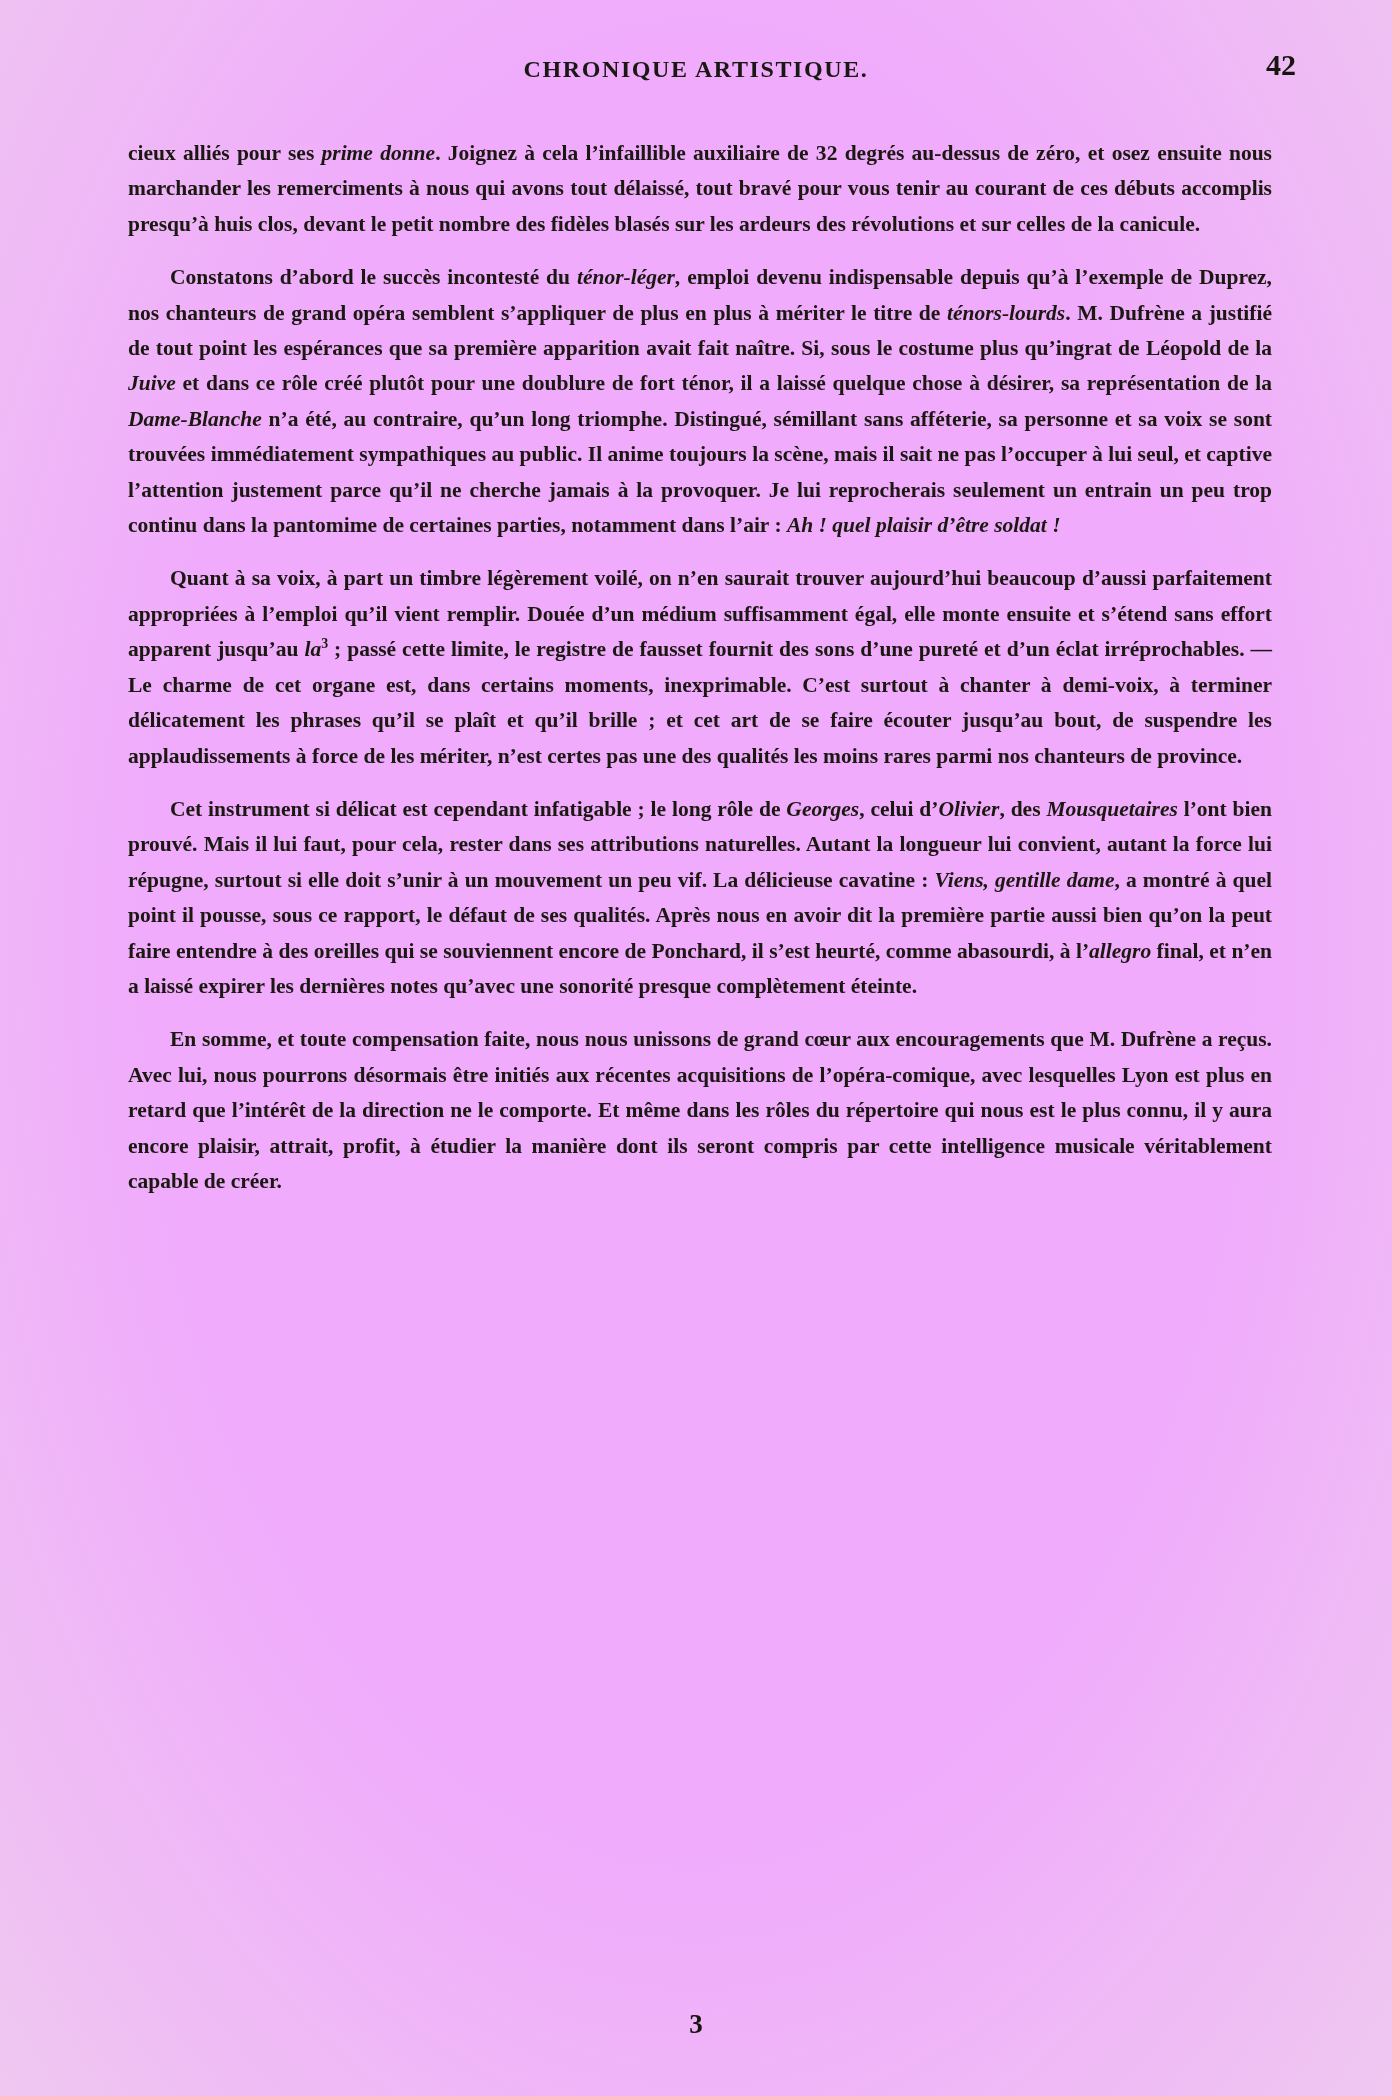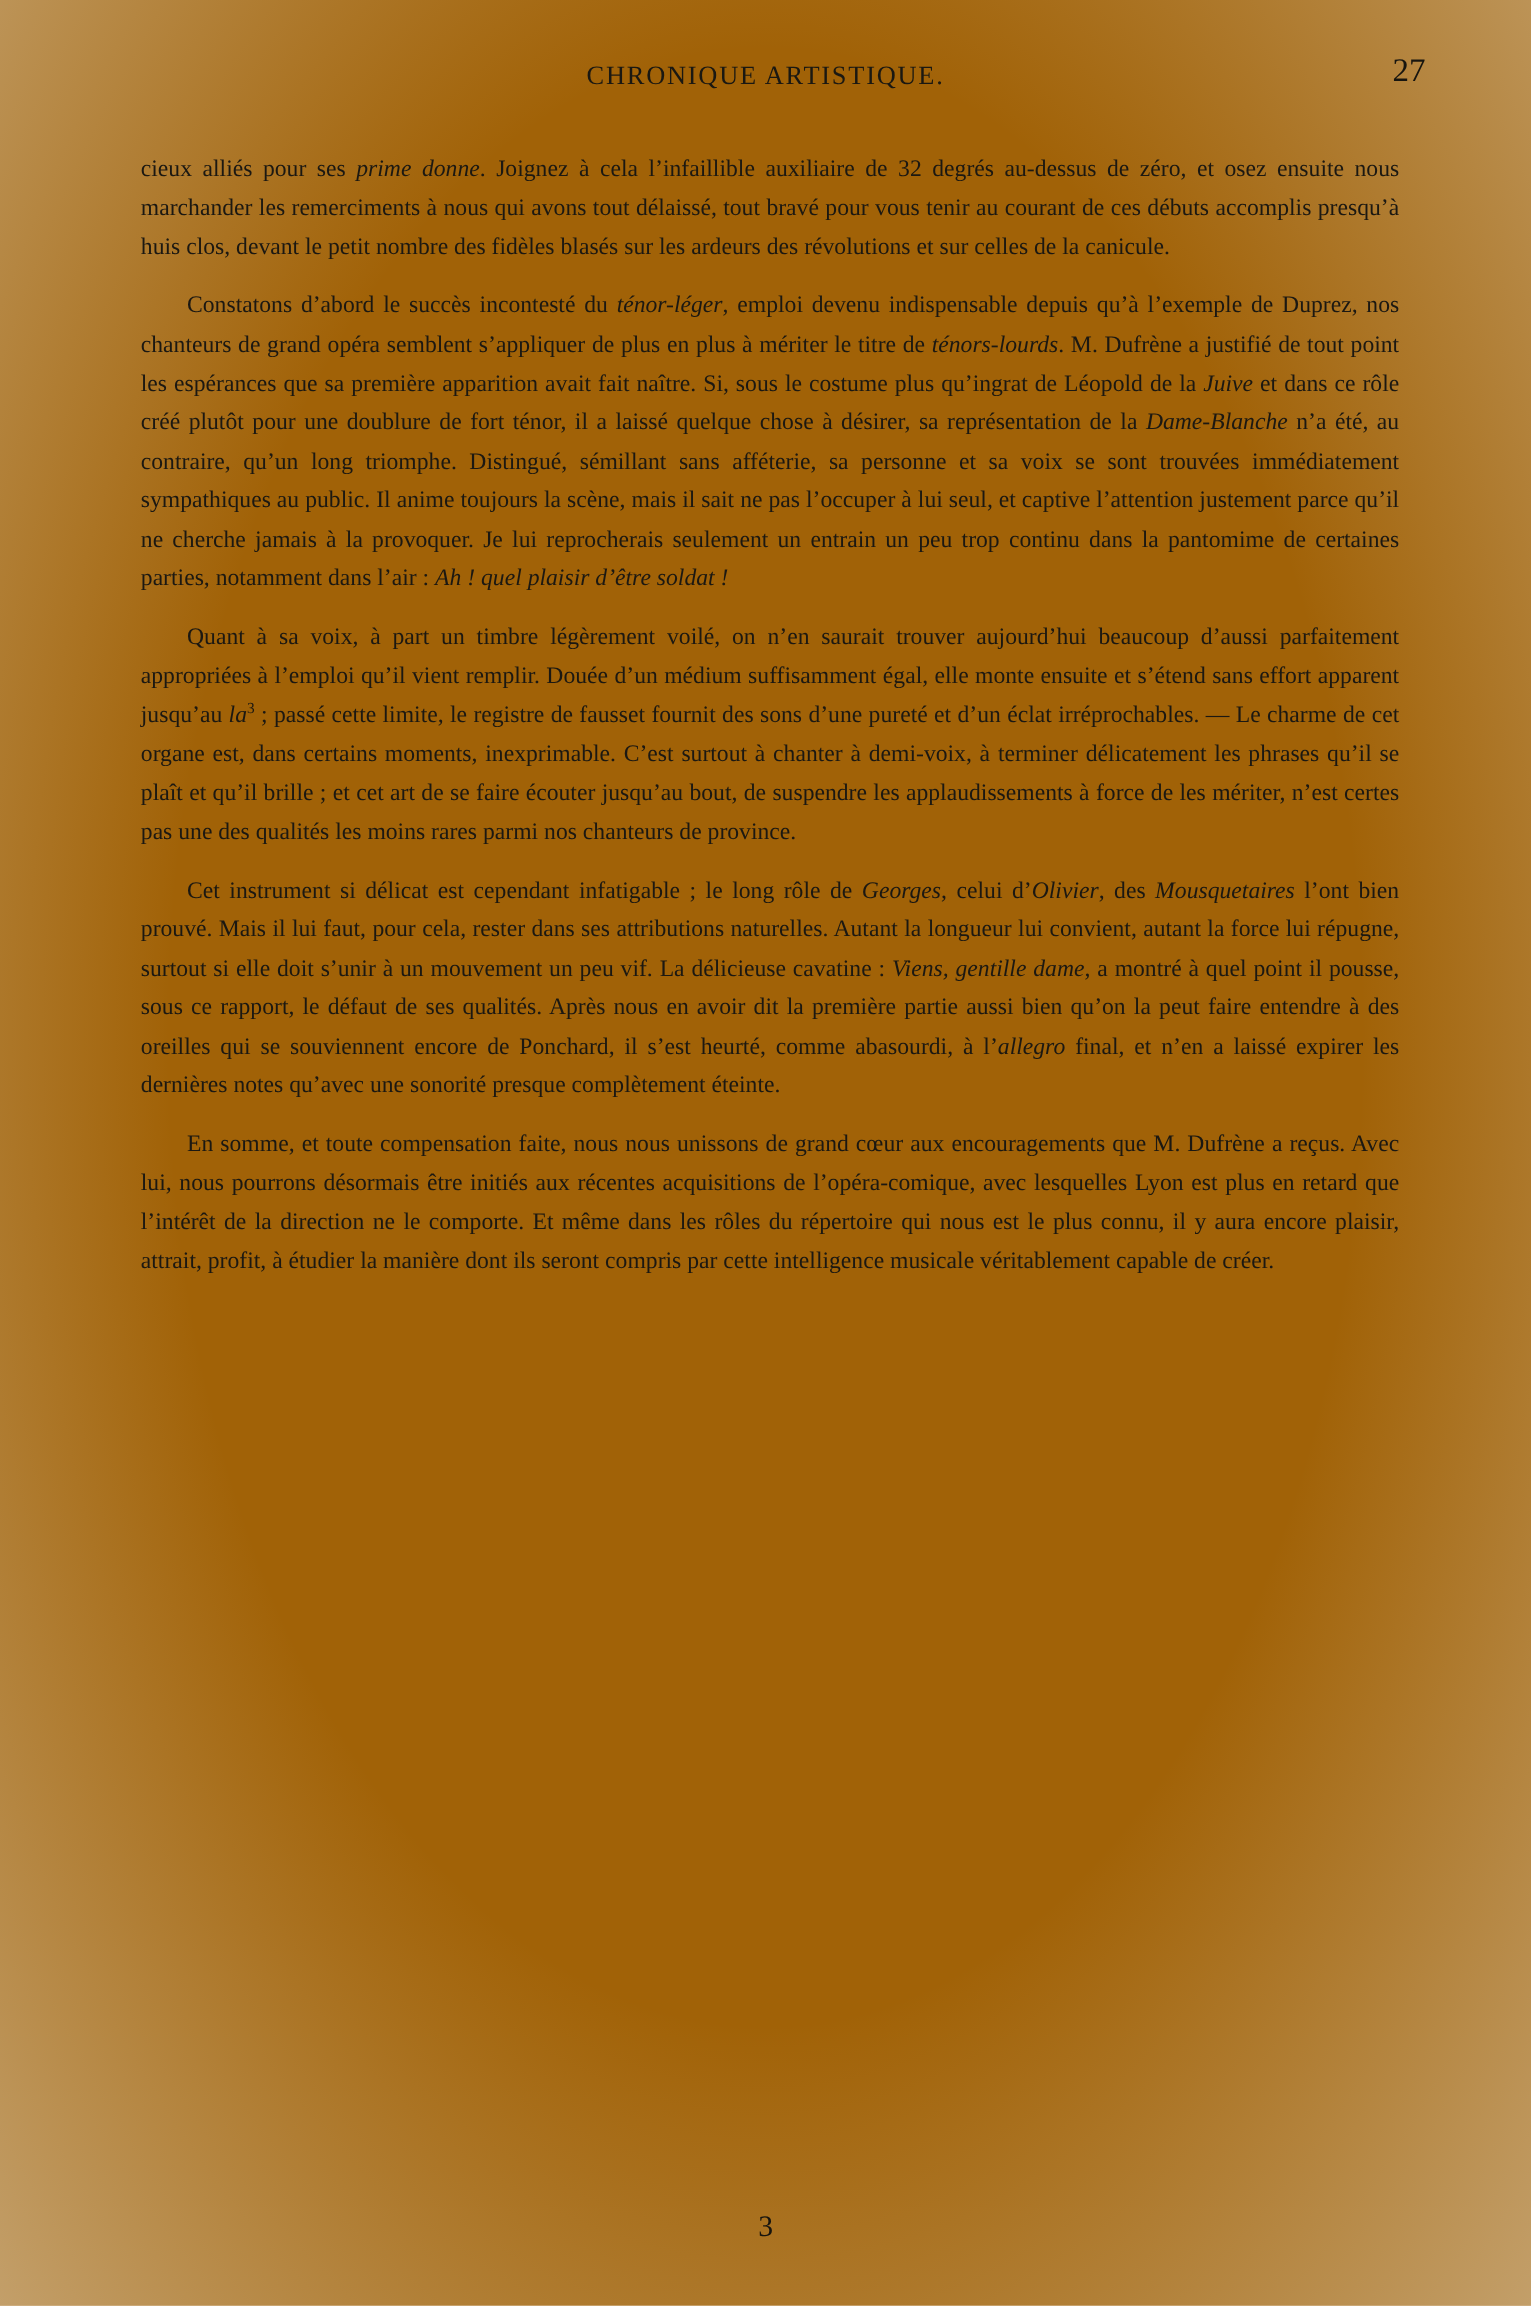--- a/index.html
+++ b/index.html
@@ -13,21 +13,22 @@
     font-family: "Liberation Serif", serif;
     color: #16140f;
     position: relative;
     overflow: hidden;
   }
   .page {
     position: absolute;
     top: 0; left: 0;
     width: 1392px;
     height: 2096px;
-    background: #a16207;
+    background: #f0abfc;
+    font-weight: bold;
   }
   
   .page::before {
     content: "";
     position: absolute;
     inset: 0;
     background: radial-gradient(ellipse at 50% 45%, rgba(255,255,255,0) 55%, rgba(236,233,225,0.45) 100%);
     pointer-events: none;
   }
 
@@ -93,21 +94,21 @@
     color: #17150f;
   }
 </style>
 </head>
 <body>
 
 <div class="page">
 
   <div class="header">
     <div class="running-title">CHRONIQUE ARTISTIQUE.</div>
-    <div class="folio-top">27</div>
+    <div class="folio-top">42</div>
   </div>
 
   <div class="body-text" id="body-text">
       <p class="noindent">cieux alliés pour ses <i>prime donne</i>. Joignez à cela l’infaillible auxiliaire de 3<span class="num">2</span> degrés au-dessus de zéro, et osez ensuite nous marchander les remerciments à nous qui avons tout délaissé, tout bravé pour vous tenir au courant de ces débuts accomplis presqu’à huis clos, devant le petit nombre des fidèles blasés sur les ardeurs des révolutions et sur celles de la canicule.</p>
       <p>Constatons d’abord le succès incontesté du <i>ténor-léger</i>, emploi devenu indispensable depuis qu’à l’exemple de Duprez, nos chanteurs de grand opéra semblent s’appliquer de plus en plus à mériter le titre de <i>ténors-lourds</i>. M. Dufrène a justifié de tout point les espérances que sa première apparition avait fait naître. Si, sous le costume plus qu’ingrat de Léopold de la <i>Juive</i> et dans ce rôle créé plutôt pour une doublure de fort ténor, il a laissé quelque chose à désirer, sa représentation de la <i>Dame-Blanche</i> n’a été, au contraire, qu’un long triomphe. Distingué, sémillant sans afféterie, sa personne et sa voix se sont trouvées immédiatement sympathiques au public. Il anime toujours la scène, mais il sait ne pas l’occuper à lui seul, et captive l’attention justement parce qu’il ne cherche jamais à la provoquer. Je lui reprocherais seulement un entrain un peu trop continu dans la pantomime de certaines parties, notamment dans l’air : <i>Ah ! quel plaisir d’être soldat !</i></p>
       <p>Quant à sa voix, à part un timbre légèrement voilé, on n’en saurait trouver aujourd’hui beaucoup d’aussi parfaitement appropriées à l’emploi qu’il vient remplir. Douée d’un médium suffisamment égal, elle monte ensuite et s’étend sans effort apparent jusqu’au <i>la</i><sup>3</sup> ; passé cette limite, le registre de fausset fournit des sons d’une pureté et d’un éclat irréprochables. — Le charme de cet organe est, dans certains moments, inexprimable. C’est surtout à chanter à demi-voix, à terminer délicatement les phrases qu’il se plaît et qu’il brille ; et cet art de se faire écouter jusqu’au bout, de suspendre les applaudissements à force de les mériter, n’est certes pas une des qualités les moins rares parmi nos chanteurs de province.</p>
       <p>Cet instrument si délicat est cependant infatigable ; le long rôle de <i>Georges</i>, celui d’<i>Olivier</i>, des <i>Mousquetaires</i> l’ont bien prouvé. Mais il lui faut, pour cela, rester dans ses attributions naturelles. Autant la longueur lui convient, autant la force lui répugne, surtout si elle doit s’unir à un mouvement un peu vif. La délicieuse cavatine : <i>Viens, gentille dame</i>, a montré à quel point il pousse, sous ce rapport, le défaut de ses qualités. Après nous en avoir dit la première partie aussi bien qu’on la peut faire entendre à des oreilles qui se souviennent encore de Ponchard, il s’est heurté, comme abasourdi, à l’<i>allegro</i> final, et n’en a laissé expirer les dernières notes qu’avec une sonorité presque complètement éteinte.</p>
       <p>En somme, et toute compensation faite, nous nous unissons de grand cœur aux encouragements que M. Dufrène a reçus. Avec lui, nous pourrons désormais être initiés aux récentes acquisitions de l’opéra-comique, avec lesquelles Lyon est plus en retard que l’intérêt de la direction ne le comporte. Et même dans les rôles du répertoire qui nous est le plus connu, il y aura encore plaisir, attrait, profit, à étudier la manière dont ils seront compris par cette intelligence musicale véritablement capable de créer.</p>
     </div>
 

